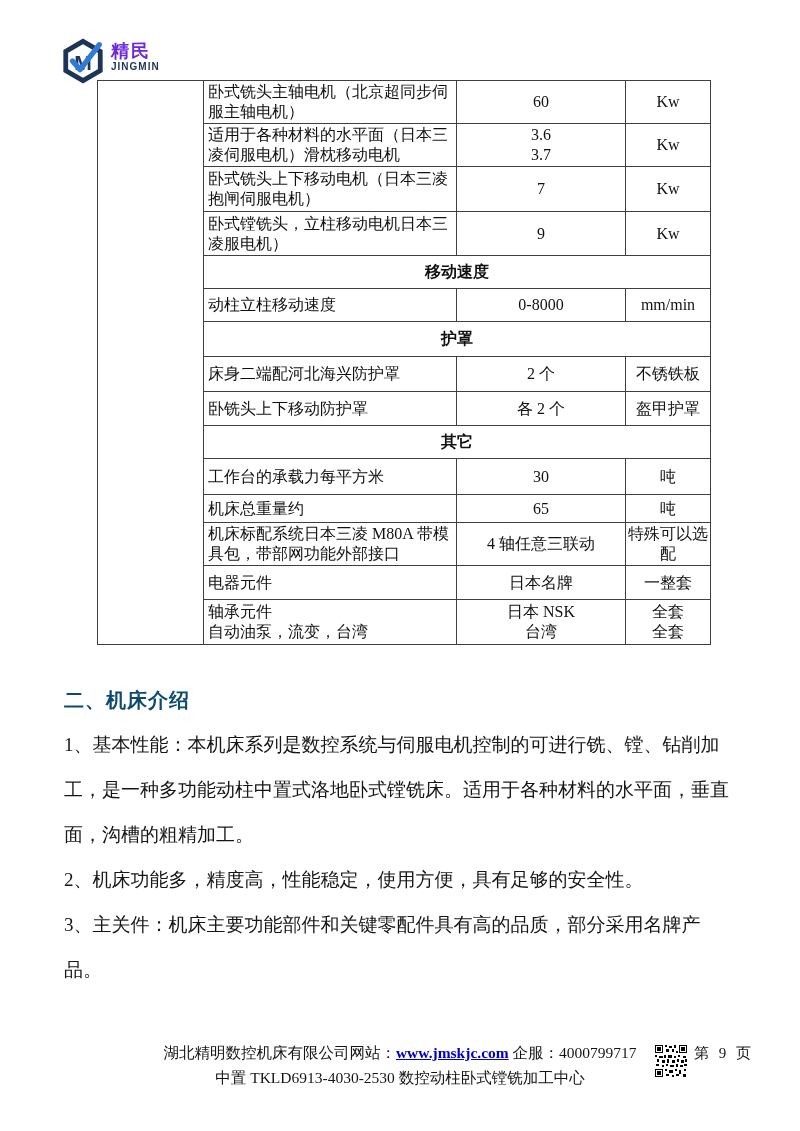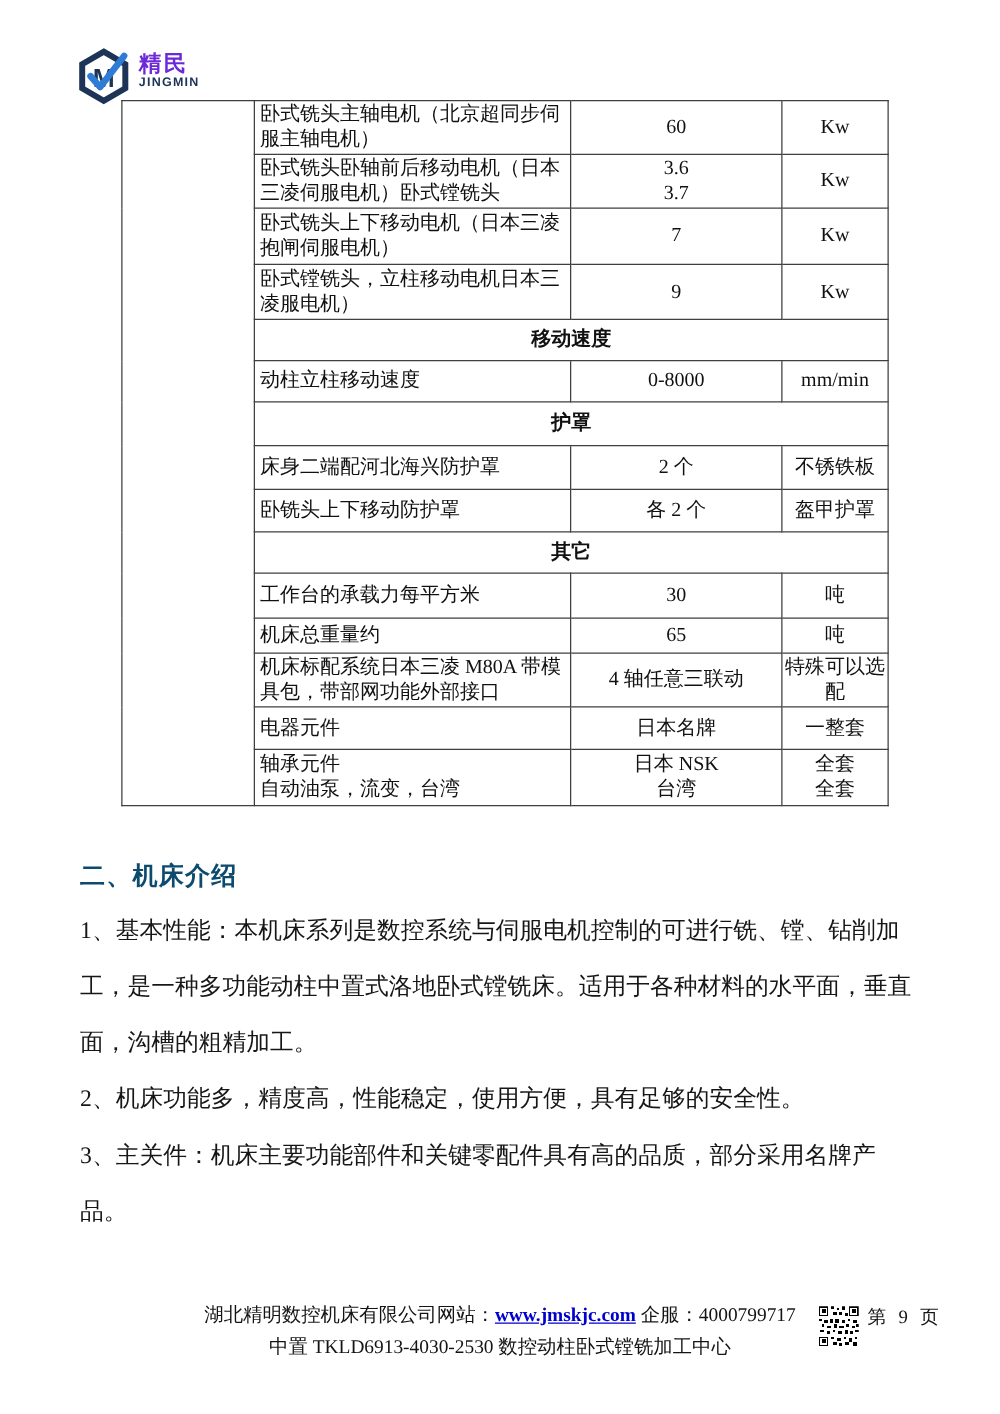--- a/index.html
+++ b/index.html
@@ -75,21 +75,21 @@
       <col style="width:85px">
     </colgroup>
   <tbody>
     <tr style="height:42px">
       <td class="c-empty" rowspan="15"></td>
       <td class="c-label">卧式铣头主轴电机（北京超同步伺服主轴电机）</td>
       <td class="c-value">60</td>
       <td class="c-unit">Kw</td>
     </tr>
     <tr style="height:41px">
-      <td class="c-label">卧式铣头卧轴前后移动电机（日本三凌伺服电机）卧式镗铣头</td>
+      <td class="c-label">适用于各种材料的水平面（日本三凌伺服电机）滑枕移动电机</td>
       <td class="c-value">3.6
 3.7</td>
       <td class="c-unit">Kw</td>
     </tr>
     <tr style="height:45px">
       <td class="c-label">卧式铣头上下移动电机（日本三凌抱闸伺服电机）</td>
       <td class="c-value">7</td>
       <td class="c-unit">Kw</td>
     </tr>
     <tr style="height:44px">

